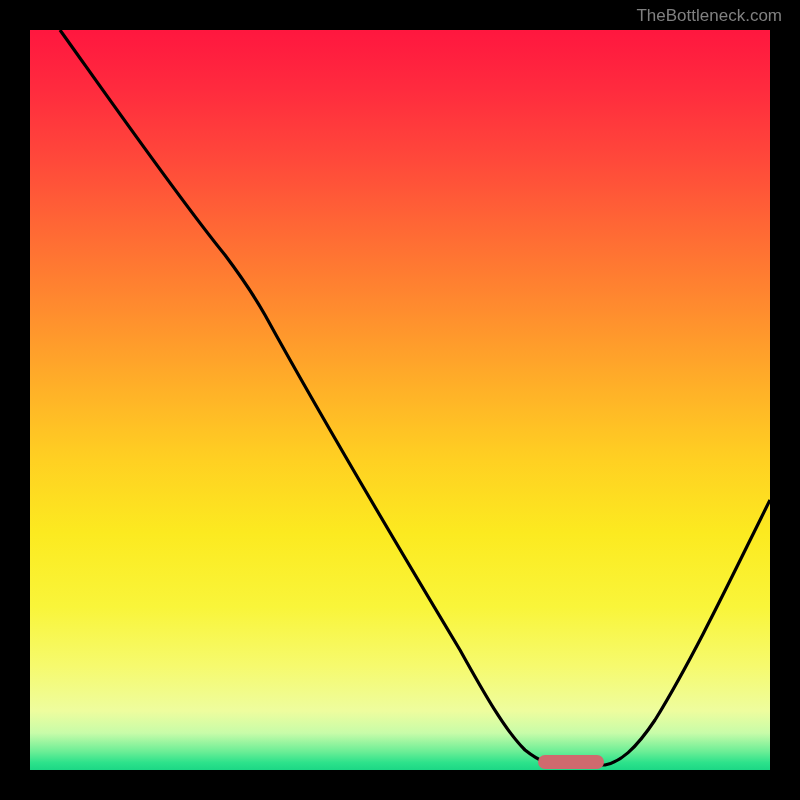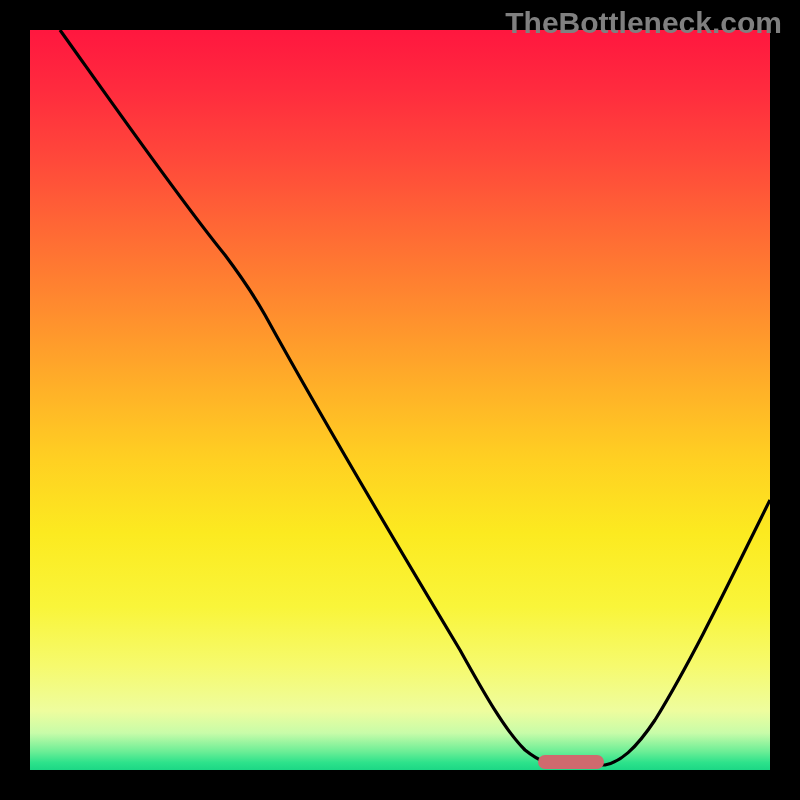--- a/index.html
+++ b/index.html
@@ -9,22 +9,22 @@
     height: 800px;
     background: #000;
     position: relative;
     font-family: Arial, sans-serif;
   }
   .watermark {
     position: absolute;
     top: 6px;
     right: 18px;
     color: #808080;
-    font-size: 30px;
-    font-weight: 700;
+    font-size: 17px;
+    font-weight: 400;
     z-index: 10;
   }
   .plot-area {
     position: absolute;
     top: 30px;
     left: 30px;
     width: 740px;
     height: 740px;
     background: linear-gradient(to bottom,
       #ff173f 0%,

